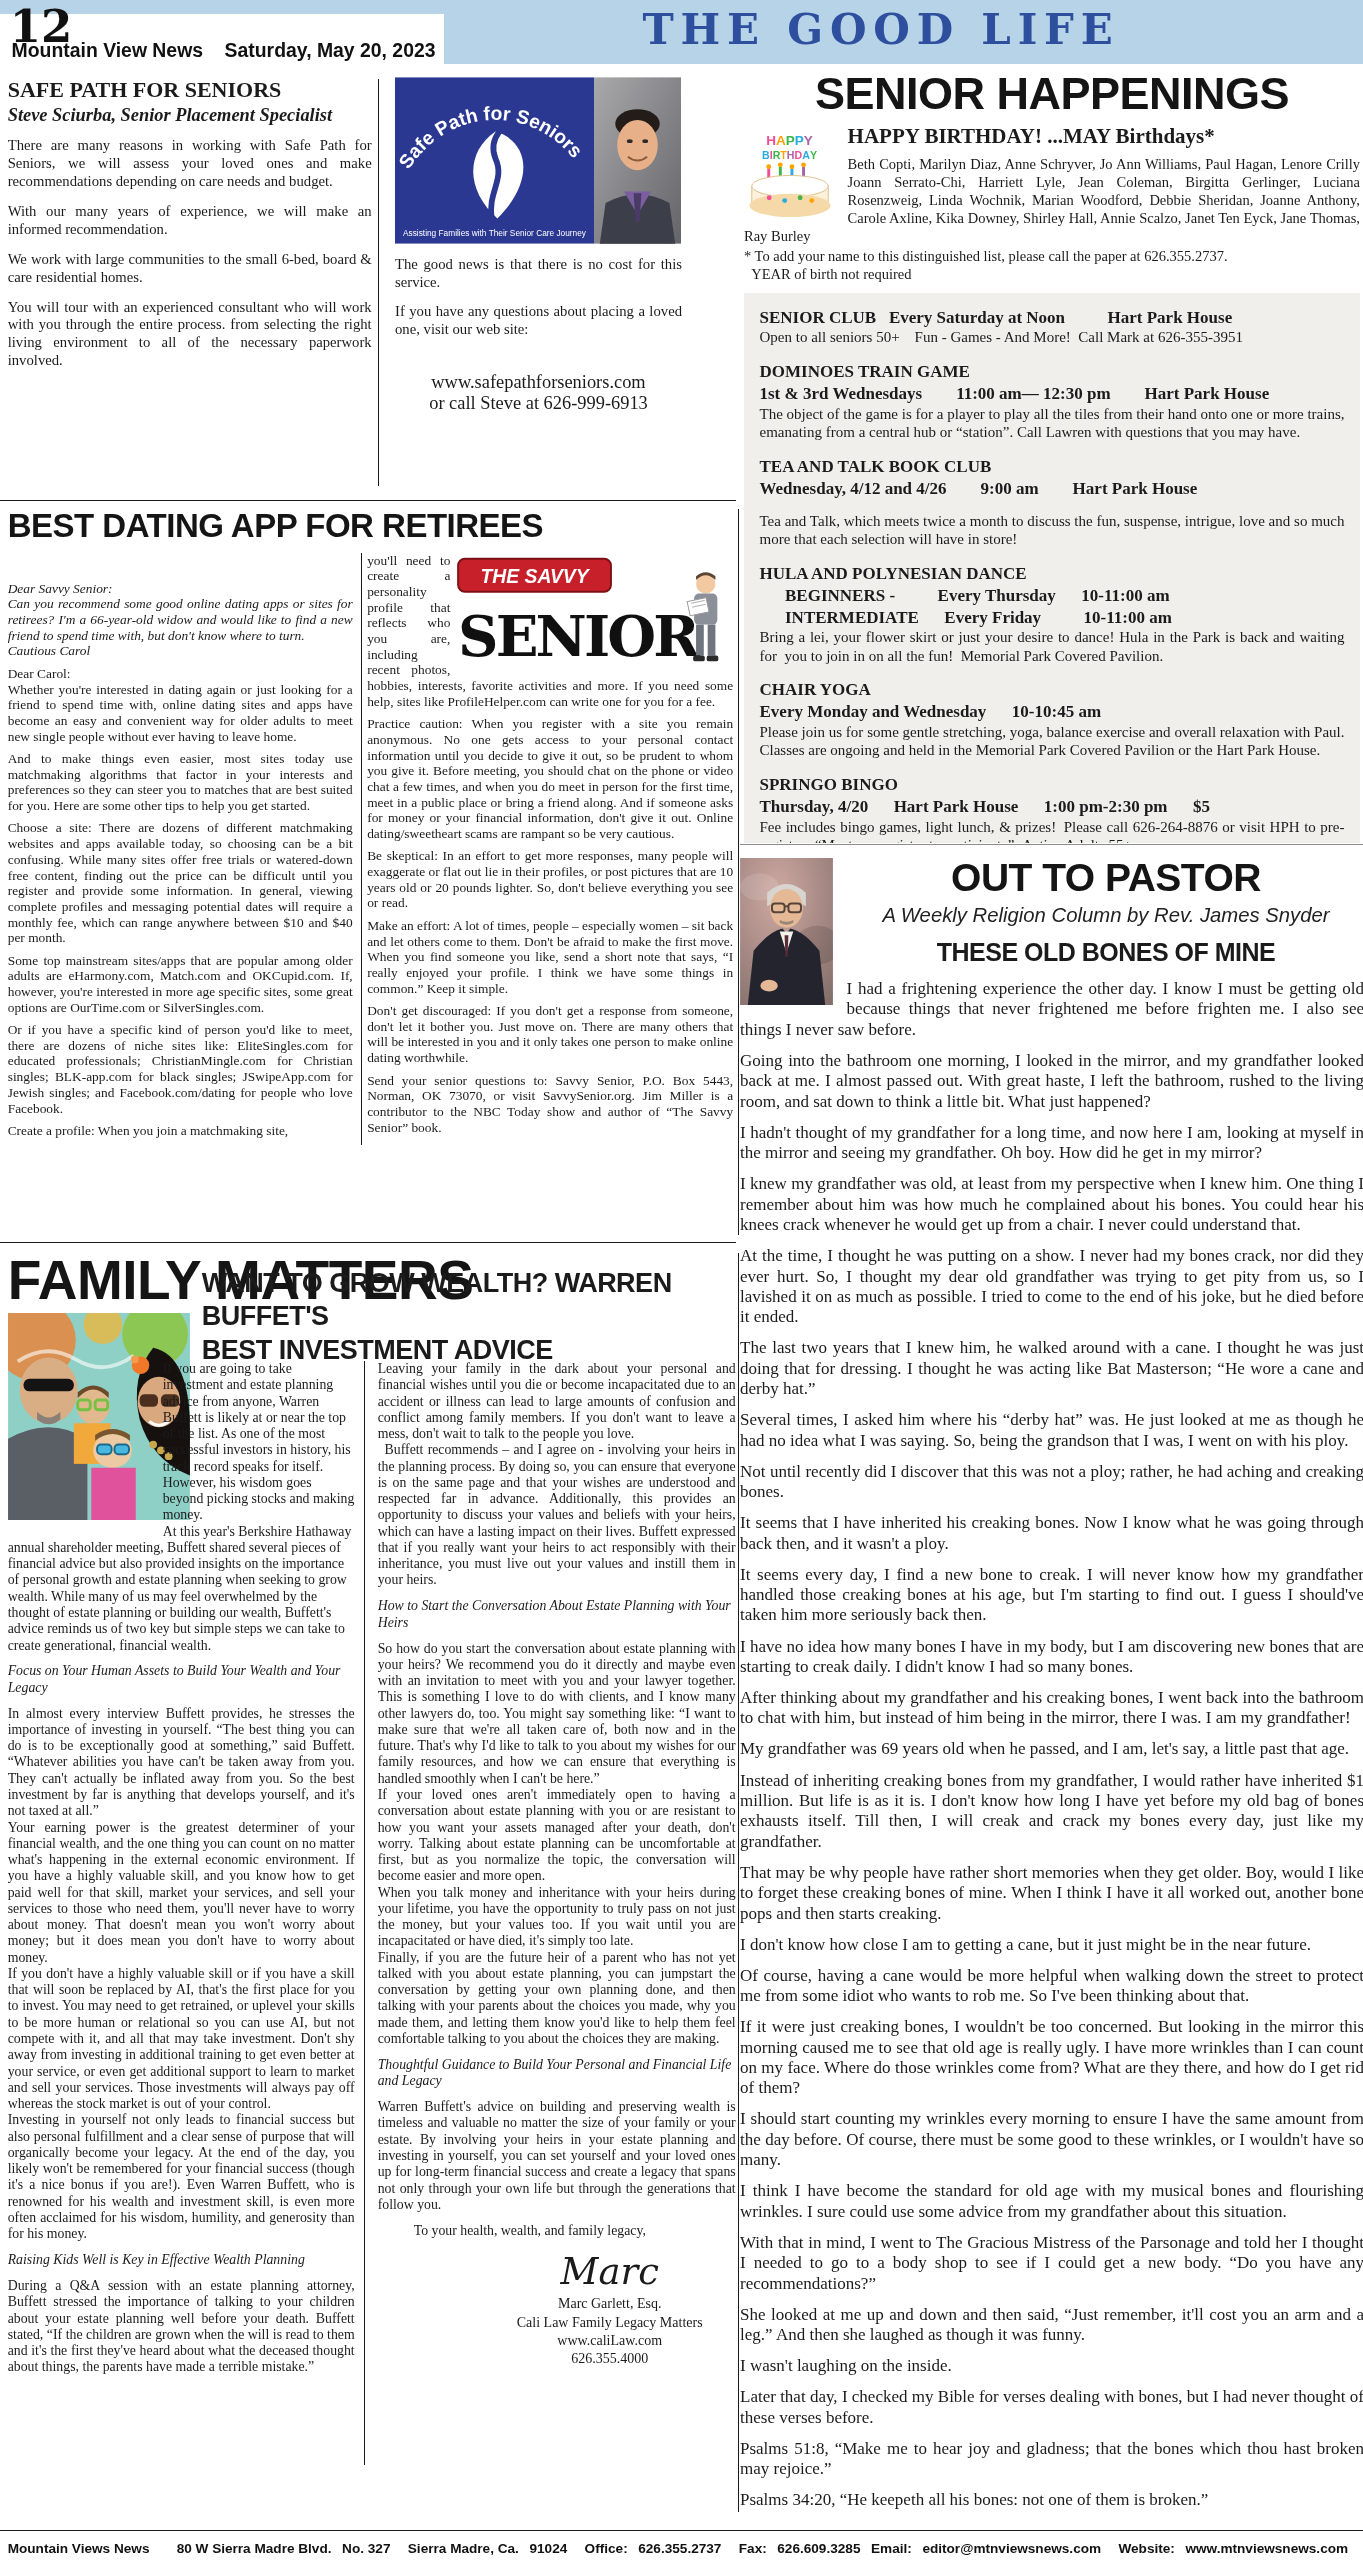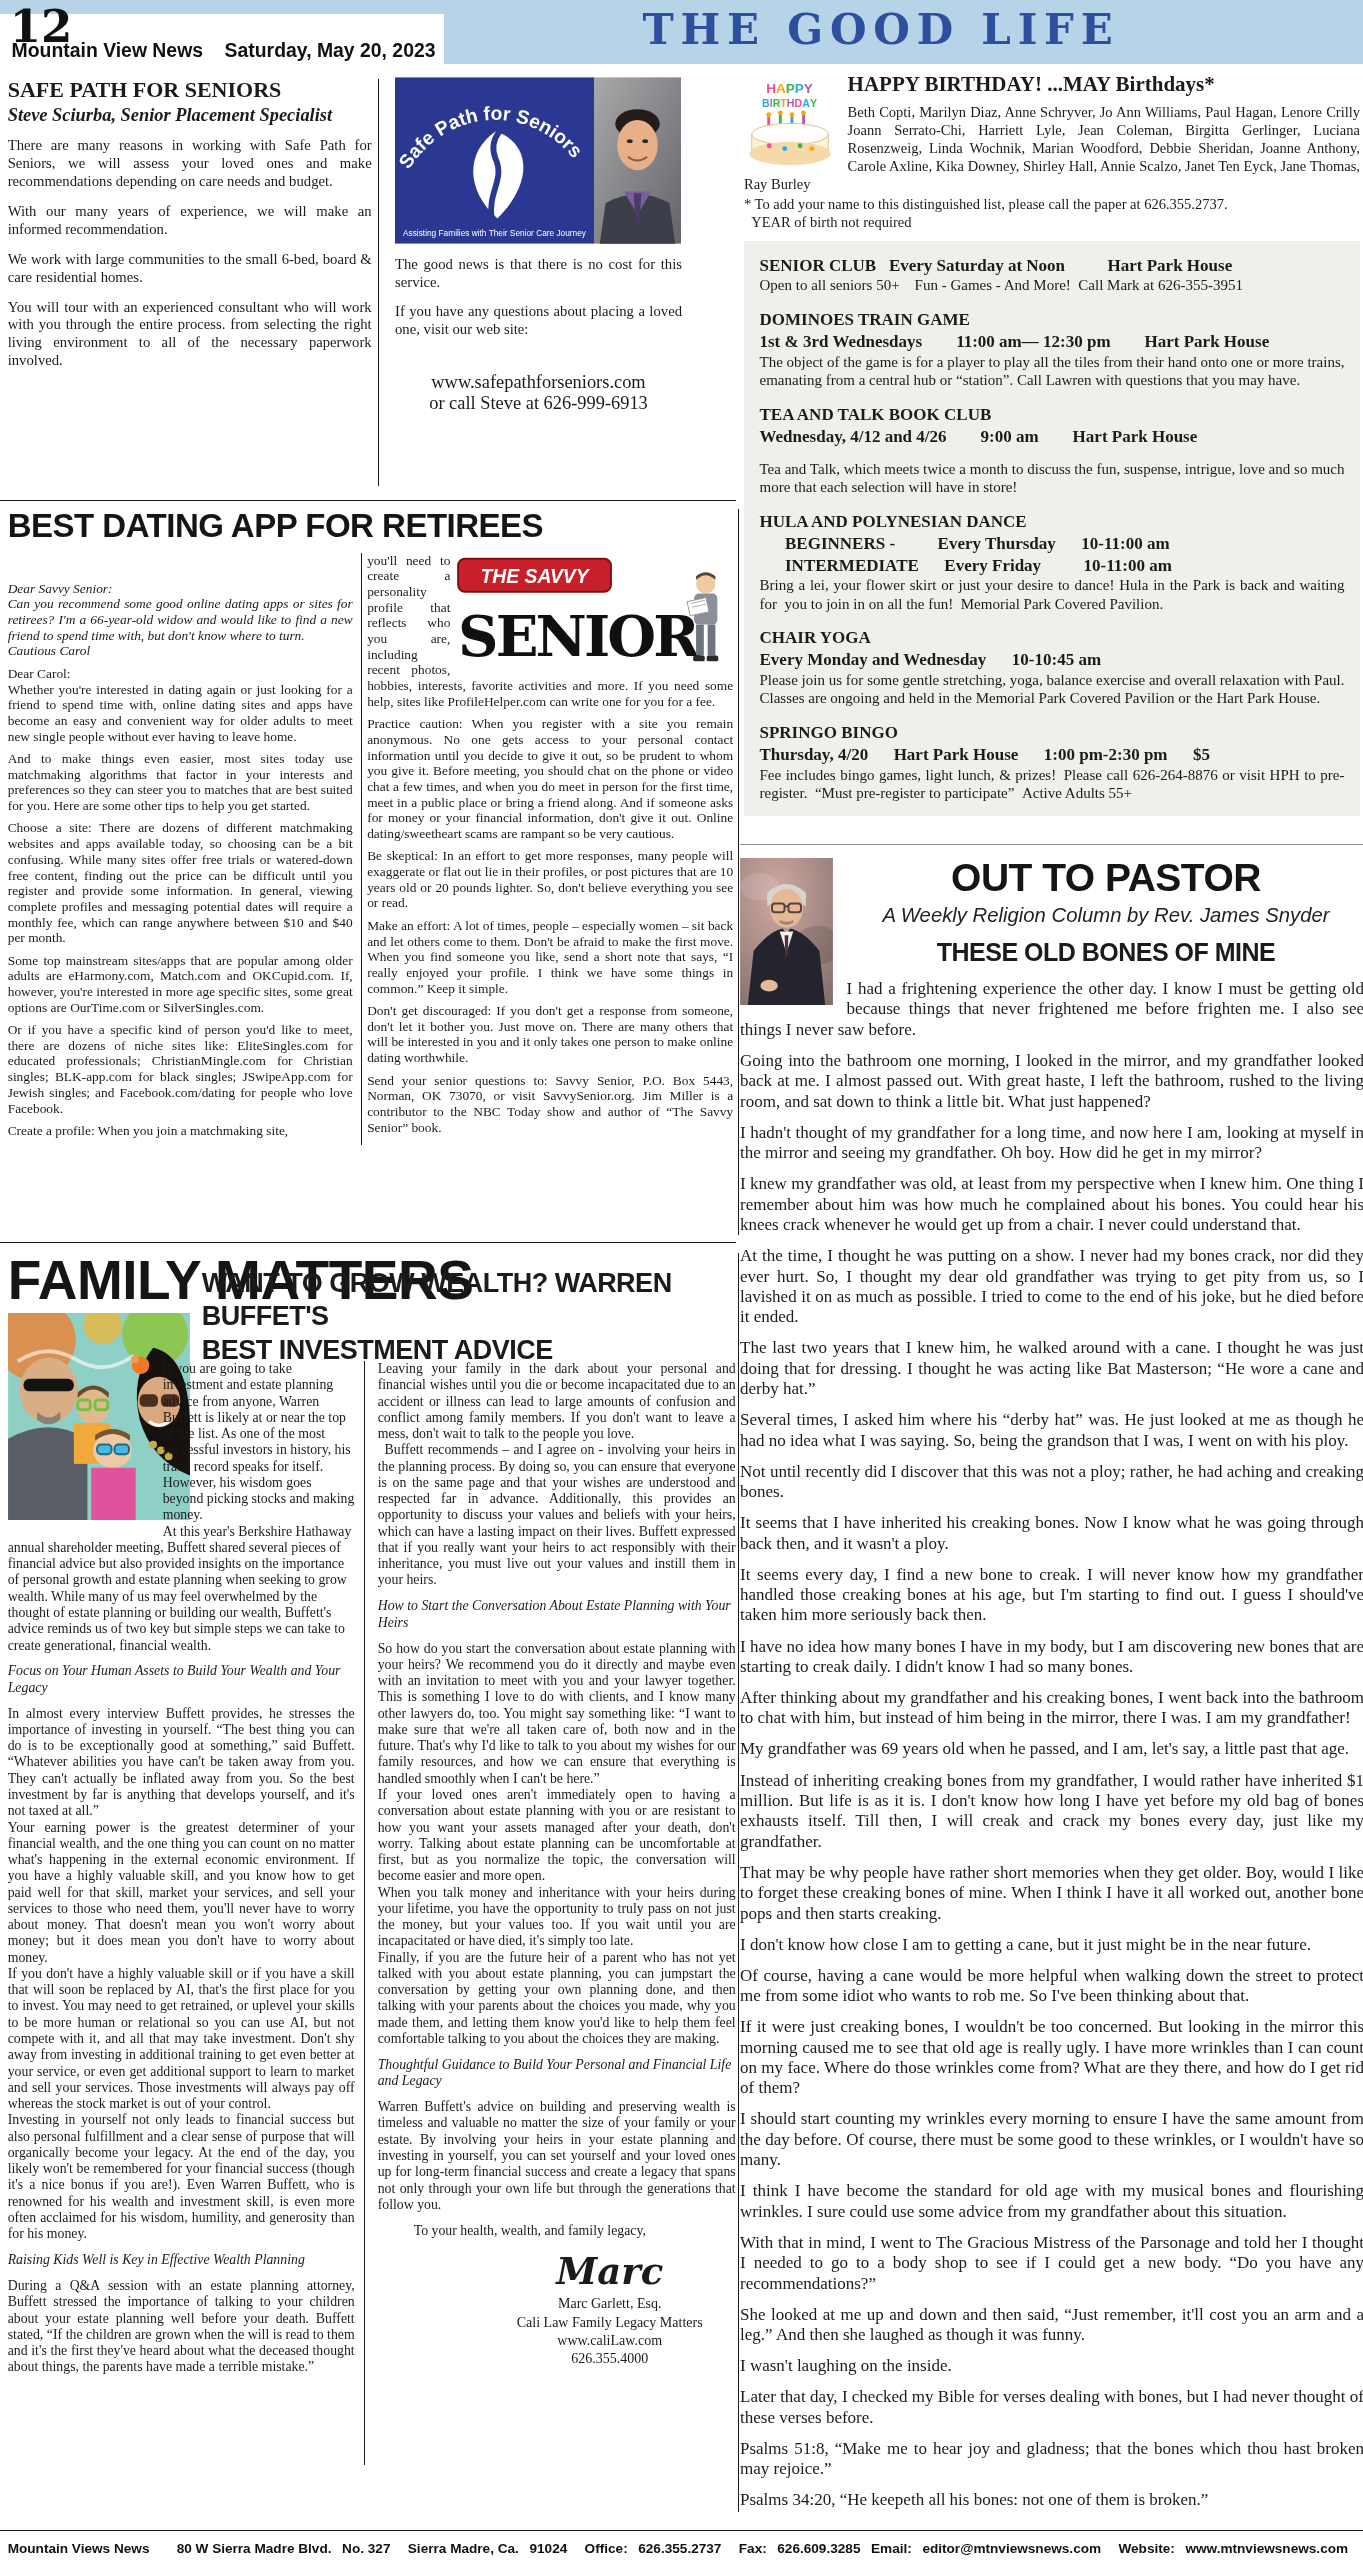--- a/index.html
+++ b/index.html
@@ -49,21 +49,21 @@
           font-weight:700;font-size:27px;line-height:1.25;white-space:pre-line;letter-spacing:-0.5px;}
   .fm-col1{position:absolute;left:0;top:108px;width:347px;height:1152px;overflow:hidden;}
   .fm-spacer{float:left;width:155px;height:167px;}
   .fm-vline{position:absolute;left:356px;top:108px;height:1104px;border-left:1.9px solid #1a1a1a;}
   .fm-col2{position:absolute;left:370px;top:108px;width:358px;height:1152px;overflow:hidden;}
   .fm-col1,.fm-col2{font-size:13.8px;line-height:1.18;}
   .fm-body{white-space:pre-wrap;text-align:justify;}
   .fm-h{font-style:italic;margin:9.7px 0;white-space:pre-wrap;}
   .fm-vale{margin-top:9.7px;white-space:pre-wrap;margin-left:36px;}
   .sig{margin:13.6px 0 0 auto;width:252px;text-align:center;}
-  .sig-script{font-family:"DejaVu Serif",serif;font-style:italic;font-size:37px;line-height:1;font-weight:bold;}
+  .sig-script{font-family:"DejaVu Serif",serif;font-style:italic;font-size:37px;line-height:1;}
   .sig-lines{font-size:14px;line-height:1.3;margin-top:5.8px;white-space:pre-line;}
   
   #happen{position:absolute;left:744px;top:68px;width:616px;height:775px;overflow:hidden;}
   #happen h1{margin:0 0 3.9px;font-size:45px;text-align:center;}
   .cake{float:left;width:92px;height:89px;margin:5.8px 11.6px 1.9px 0;}
   .bday-h{font-family:"Liberation Serif",serif;font-weight:bold;font-size:21px;margin:3.9px 0 5.8px;}
   .names{font-size:14.5px;line-height:1.25;text-align:justify;white-space:pre-wrap;}
   .bday-note{font-size:14.5px;line-height:1.25;white-space:pre-line;margin-top:1.9px;}
   .evbox{background:#f1efeb;margin-top:9.7px;padding:13.6px 15.5px;}
   .ev{margin-bottom:14.5px;}
@@ -265,20 +265,21 @@
 Cali Law Family Legacy Matters
 www.caliLaw.com
 626.355.4000</div>
       </div>
     </div>
   </section>
 
   <div class="vline" style="left:738px;top:1253px;height:1259px;"></div>
 
   <section id="happen">
+    <h1 class="gothic">SENIOR HAPPENINGS</h1>
     <div class="bday">
       <svg class="cake" viewBox="0 0 95 92">
         <text x="47" y="15" text-anchor="middle" font-family="Liberation Sans, sans-serif" font-weight="bold" font-size="14">
           <tspan fill="#f04e98">H</tspan><tspan fill="#ffa300">A</tspan><tspan fill="#3db54a">P</tspan><tspan fill="#29abe2">P</tspan><tspan fill="#a864a8">Y</tspan>
         </text>
         <text x="47" y="30" text-anchor="middle" font-family="Liberation Sans, sans-serif" font-weight="bold" font-size="11">
           <tspan fill="#29abe2">B</tspan><tspan fill="#f04e98">I</tspan><tspan fill="#3db54a">R</tspan><tspan fill="#ffa300">T</tspan><tspan fill="#a864a8">H</tspan><tspan fill="#f04e98">D</tspan><tspan fill="#29abe2">A</tspan><tspan fill="#3db54a">Y</tspan>
         </text>
         <rect x="24" y="40" width="3" height="14" fill="#f04e98"></rect>
           <circle cx="25.5" cy="38" r="2.5" fill="#ffa300"></circle>

